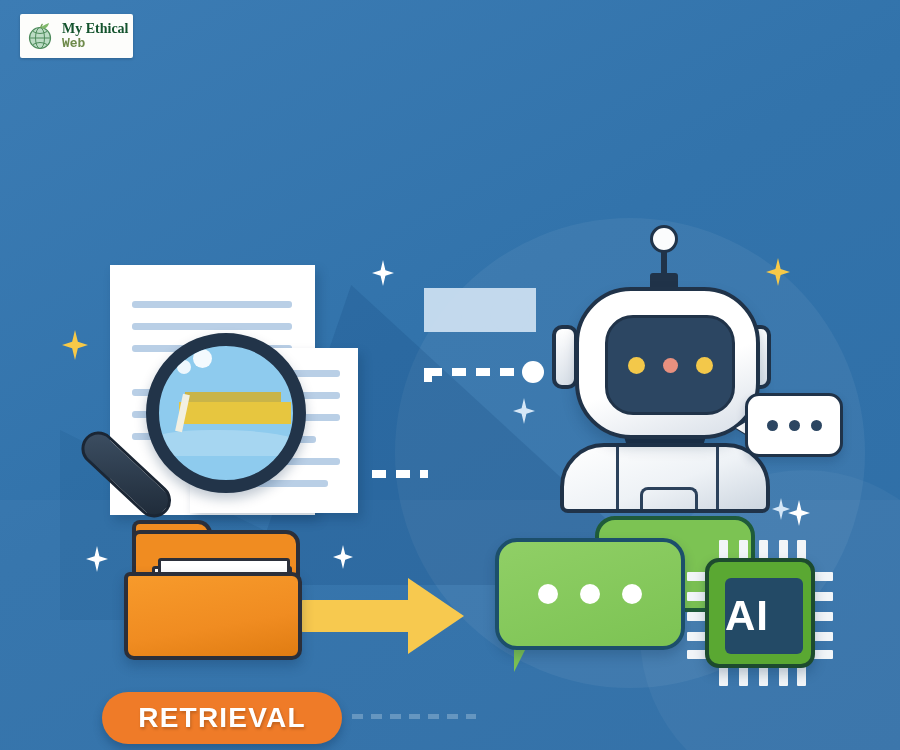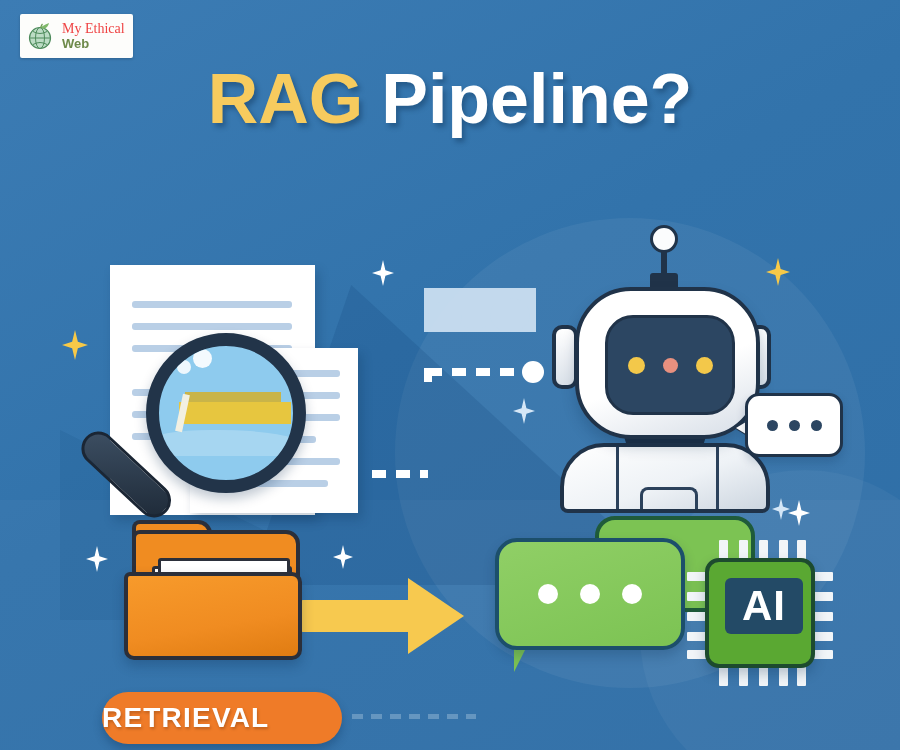--- a/index.html
+++ b/index.html
@@ -158,25 +158,25 @@
     gap: 5px;
   }
   .logo-text {
     display: flex;
     flex-direction: column;
     line-height: 1.05;
   }
   .logo-l1 {
     font-family: "Liberation Serif", serif;
     font-size: 14px;
-    font-weight: 400;
-    color: #ef4444;
+    font-weight: 700;
+    color: #14532d;
   }
   .logo-l2 {
-    font-family: Liberation Sans, sans-serif;
+    font-family: Liberation Mono, monospace;
     font-size: 13px;
     font-weight: 700;
     color: #6e8a4a;
   }
 
   
   .doc {
     position: absolute;
     background: #ffffff;
     box-shadow: 4px 6px 10px rgba(8,40,75,0.22);
@@ -456,24 +456,24 @@
     position: absolute; left: 0; top: 0;
     width: 110px; height: 110px;
     background: #5aa832;
     border: 4px solid #1d4b2e;
     border-radius: 14px;
     box-sizing: border-box;
     box-shadow: 0 6px 12px rgba(8,40,75,0.25);
   }
   .chip-core {
     position: absolute; left: 16px; top: 16px;
-    width: 78px; height: 56px;
+    width: 78px; height: 76px;
     background: #234a66;
     border-radius: 6px;
-    display: flex; align-items: center; justify-content: center;
+    display: flex; align-items: center; justify-content: flex-start;
   }
   .chip-core span {
     color: #ffffff;
     font-size: 42px;
     font-weight: 700;
     letter-spacing: 1px;
     line-height: 1;
   }
   .pin {
     position: absolute;
@@ -481,21 +481,21 @@
     border-radius: 1px;
   }
   .pin.v { width: 9px; height: 20px; }
   .pin.h { width: 20px; height: 9px; }
 
   
   .badge {
     position: absolute;
     display: flex;
     align-items: center;
-    justify-content: flex-start;
+    justify-content: center;
     border-radius: 26px;
     color: #ffffff;
     font-size: 28px;
     font-weight: 700;
     letter-spacing: 1.2px;
     box-shadow: 0 5px 10px rgba(8,40,75,0.3);
     text-shadow: 1px 2px 3px rgba(60,30,0,0.28);
   }
   .badge-retrieval {
     left: 102px; top: 692px;
@@ -552,23 +552,20 @@
       <path d="M14 6 q5 -3 8 -4 q-1 5 -6 6 z" fill="#7fb86a"></path>
       <path d="M13.5 7 q1 -3 2 -4" stroke="#6b9c52" stroke-width="1.2" fill="none"></path>
     </svg>
     <span class="logo-text">
       <span class="logo-l1">My Ethical</span>
       <span class="logo-l2">Web</span>
     </span>
   </div>
 
   <div class="title-wrap">
-    <div class="title-row2">
-      <span class="t-rag">RAG</span><span style="display:inline-block;width:18px;"></span><span class="t-pipe">Pipeline?</span>
-    </div>
   </div>
 
   <div class="doc" style="left:110px; top:265px; width:205px; height:250px;">
     <div class="doc-line" style="left:22px; top:36px; width:160px;"></div>
     <div class="doc-line" style="left:22px; top:58px; width:160px;"></div>
     <div class="doc-line" style="left:22px; top:80px; width:160px;"></div>
     <div class="doc-line" style="left:22px; top:124px; width:130px;"></div>
     <div class="doc-line" style="left:22px; top:146px; width:160px;"></div>
     <div class="doc-line" style="left:22px; top:168px; width:145px;"></div>
   </div>

